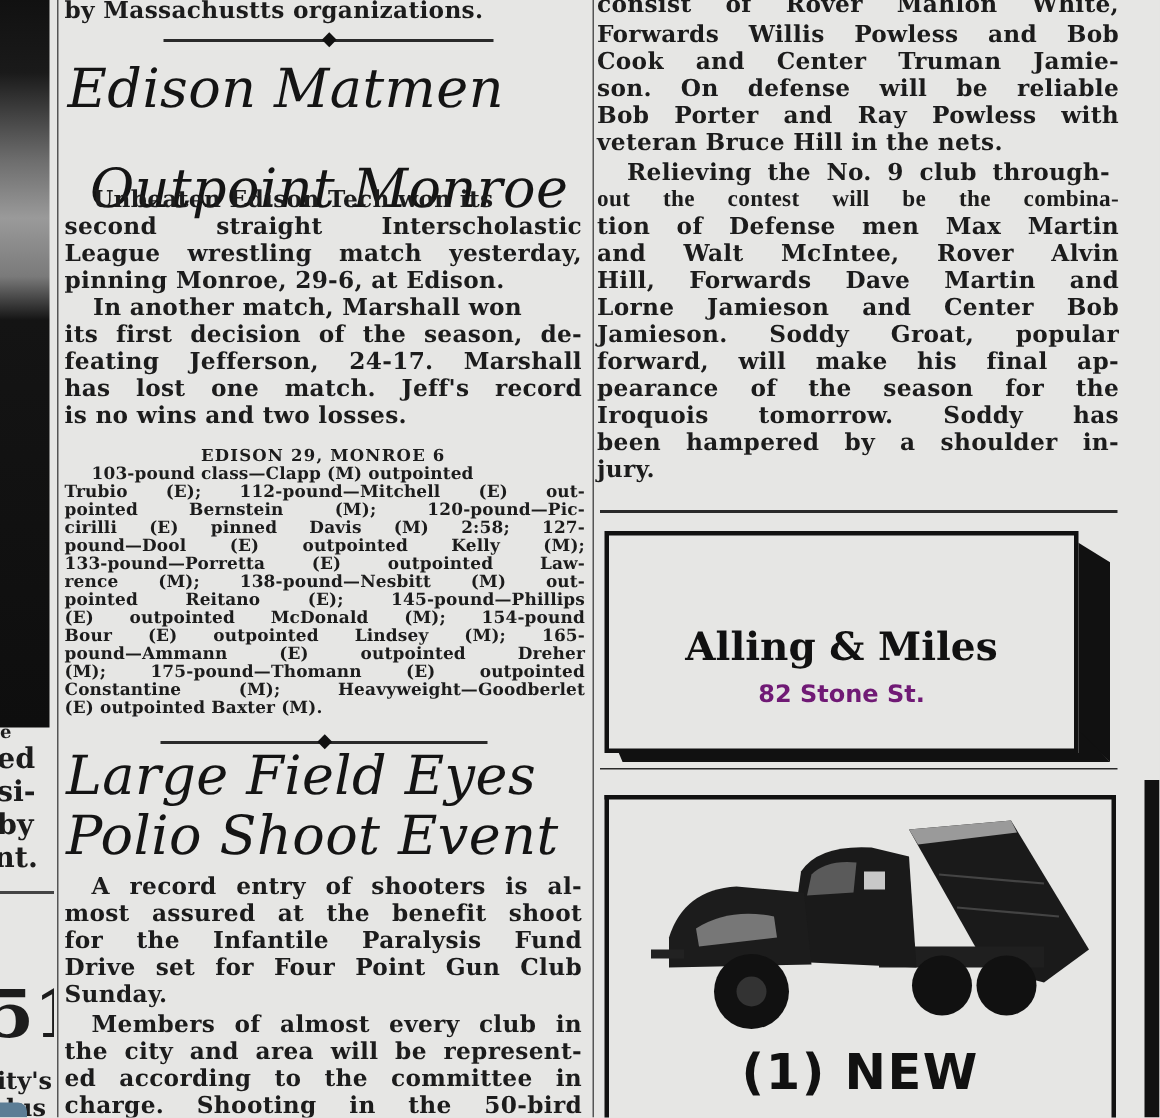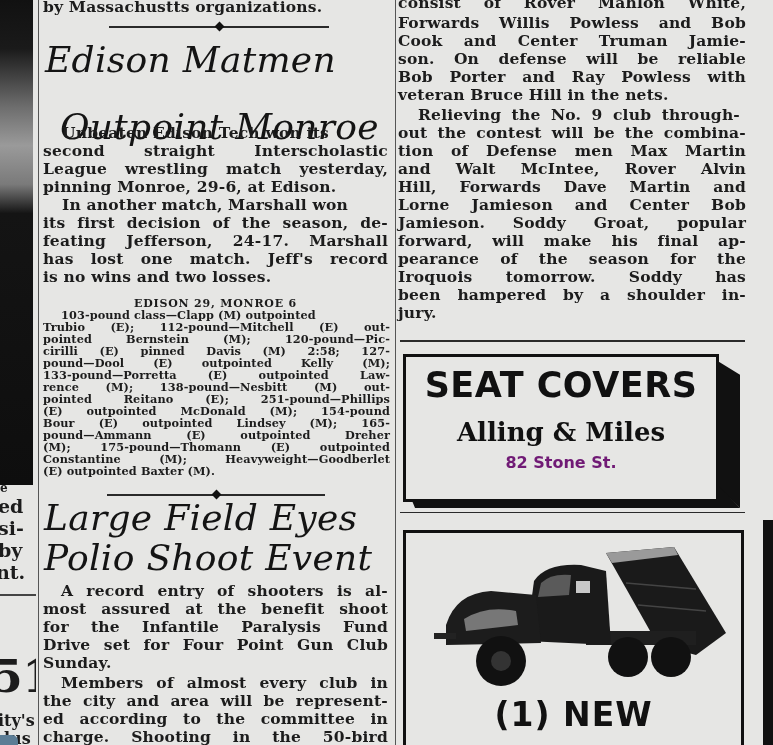--- a/index.html
+++ b/index.html
@@ -122,21 +122,21 @@
     <div class="line small-txt" style="top:358px;">
         <span class="small-j">pound—Dool (E) outpointed Kelly (M);</span>
       </div>
     <div class="line small-txt" style="top:370px;">
         <span class="small-j">133-pound—Porretta (E) outpointed Law-</span>
       </div>
     <div class="line small-txt" style="top:382px;">
         <span class="small-j">rence (M); 138-pound—Nesbitt (M) out-</span>
       </div>
     <div class="line small-txt" style="top:394px;">
-        <span class="small-j">pointed Reitano (E); 251-pound—Phillips</span>
+        <span class="small-j">pointed Reitano (E); 145-pound—Phillips</span>
       </div>
     <div class="line small-txt" style="top:406px;">
         <span class="small-j">(E) outpointed McDonald (M); 154-pound</span>
       </div>
     <div class="line small-txt" style="top:418px;">
         <span class="small-j">Bour (E) outpointed Lindsey (M); 165-</span>
       </div>
     <div class="line small-txt" style="top:430px;">
         <span class="small-j">pound—Ammann (E) outpointed Dreher</span>
       </div>
@@ -194,21 +194,21 @@
     <div class="line body-txt" style="top:50px;">
         <span class="just2">son. On defense will be reliable</span>
       </div>
     <div class="line body-txt" style="top:68px;">
         <span class="just2">Bob Porter and Ray Powless with</span>
       </div>
     <div class="line body-txt" style="top:86px;">veteran Bruce Hill in the nets.</div>
     <div class="line body-txt" style="top:106px;">
         <span class="just2" style="width:322px;margin-left:20px;">Relieving the No. 9 club through-</span>
       </div>
-    <div class="line body-txt" style="top:124px;">
+    <div class="line body-txt" style="top:124px;font-family:Liberation Serif, serif;">
         <span class="just2">out the contest will be the combina-</span>
       </div>
     <div class="line body-txt" style="top:142px;">
         <span class="just2">tion of Defense men Max Martin</span>
       </div>
     <div class="line body-txt" style="top:160px;">
         <span class="just2">and Walt McIntee, Rover Alvin</span>
       </div>
     <div class="line body-txt" style="top:178px;">
         <span class="just2">Hill, Forwards Dave Martin and</span>
@@ -231,21 +231,20 @@
     <div class="line body-txt" style="top:286px;">
         <span class="just2">been hampered by a shoulder in-</span>
       </div>
     <div class="line body-txt" style="top:304px;">jury.</div>
     <div class="divider" style="left:2px;top:340px;width:345px;"></div>
   </div>
 
   <div class="ad1-shadow-r"></div>
   <div class="ad1-shadow-b"></div>
   <div class="ad1">
-    <div class="ad1-title">SEAT COVERS</div>
     <div class="ad1-name">Alling &amp; Miles</div>
     <div class="ad1-addr">82 Stone St.</div>
   </div>
   <div class="divider" style="left:400px;top:512px;width:345px;border-top-width:1px;"></div>
 
   <div class="ad2">
     <svg width="335" height="160" viewBox="0 0 335 160" style="position:absolute;left:0;top:0;">
 
       <polygon points="200,20 268,14 320,100 290,122 252,112" fill="#1a1a1a"></polygon>
       <polygon points="200,20 268,14 272,22 206,30" fill="#9a9a9a"></polygon>

